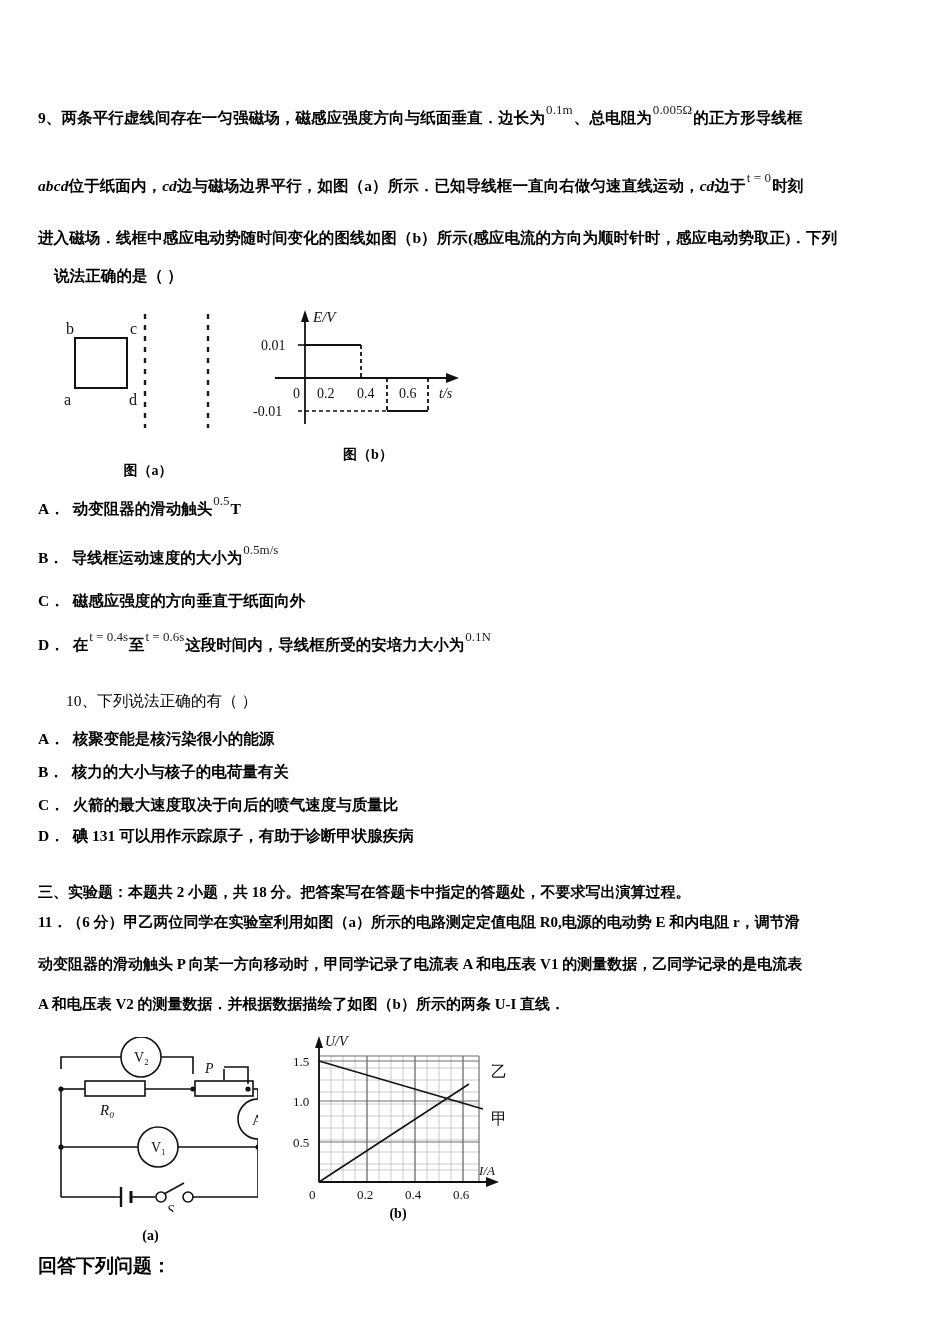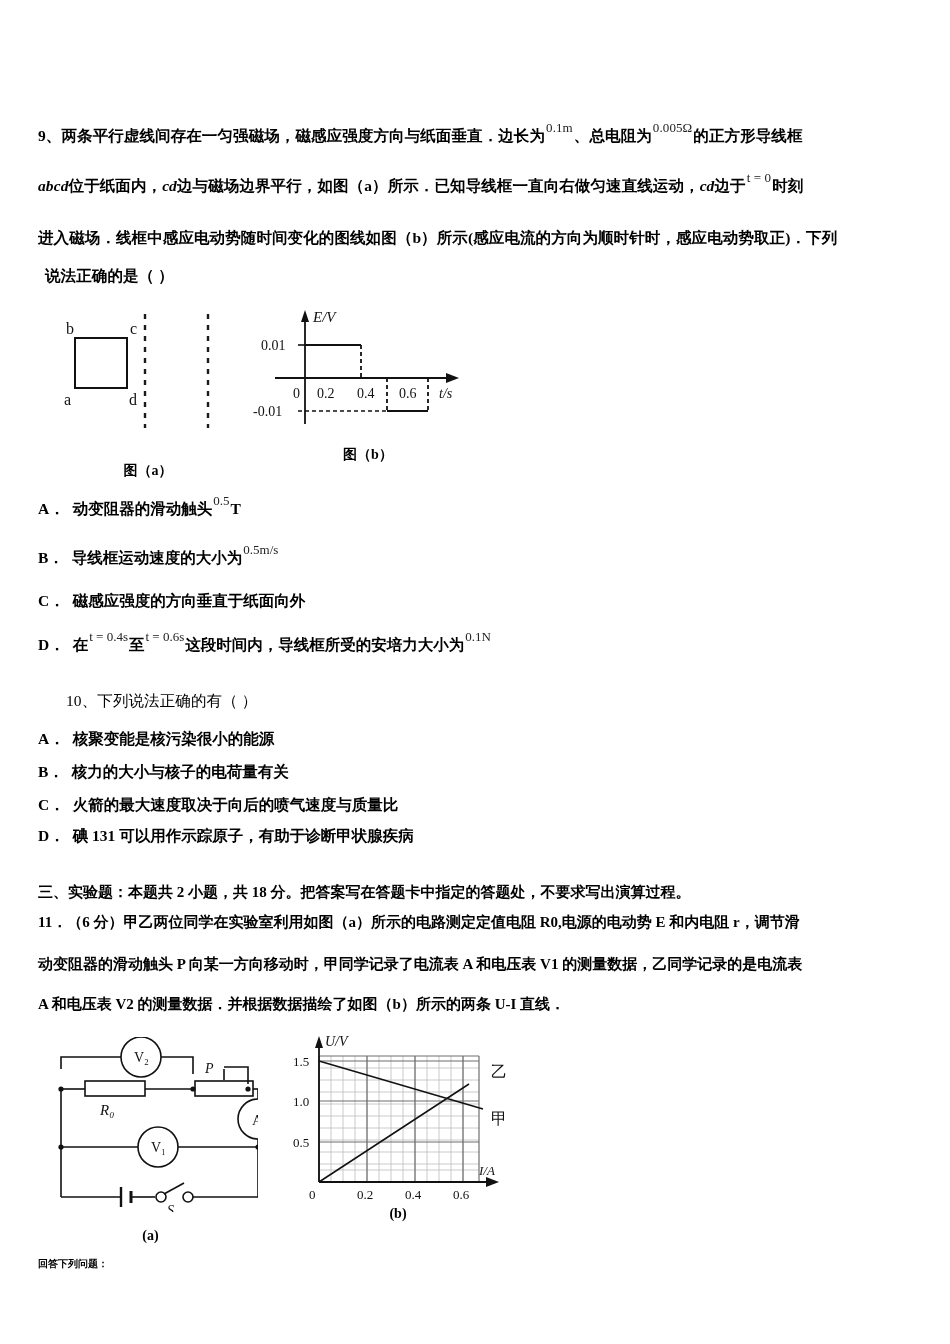--- a/index.html
+++ b/index.html
@@ -75,21 +75,21 @@
 
   .q11line {
     font-size: 15px;
     font-weight: bold;
     line-height: 1.0;
     white-space: nowrap;
   }
   .q11-row { position: relative; height: 40px; }
 
   .tailline {
-    font-size: 10px;
+    font-size: 19px;
     font-weight: bold;
   }
 
   
   .fig-area-9 {
     position: absolute;
     left: 0px;
     top: 0px;
     width: 880px;
     height: 160px;
@@ -118,37 +118,37 @@
 </style>
 </head>
 <body>
 
 <div class="page">
   <div class="content">
 
     <div>
 
       <div class="para-row">
-        <span class="qline" style="position:absolute; left:0; top:10px;margin-top:18px;">
+        <span class="qline" style="position:absolute; left:0; top:10px;">
           <span>9、两条平行虚线间存在一匀强磁场，磁感应强度方向与纸面垂直．边长为</span><span class="sup">0.1m</span><span>、总电阻为</span><span class="sup">0.005Ω</span><span>的正方形导线框</span>
         </span>
       </div>
 
       <div class="para-row">
         <span class="qline" style="position:absolute; left:0; top:16px;">
           <span class="ital">abcd</span><span>位于纸面内，</span><span class="ital">cd</span><span>边与磁场边界平行，如图（a）所示．已知导线框一直向右做匀速直线运动，</span><span class="ital">cd</span><span>边于</span><span class="sup">t = 0</span><span>时刻</span>
         </span>
       </div>
 
       <div class="para-row tight">
         <span class="qline" style="position:absolute; left:0; top:6px;">进入磁场．线框中感应电动势随时间变化的图线如图（b）所示(感应电流的方向为顺时针时，感应电动势取正)．下列</span>
       </div>
 
       <div class="para-row tight" style="height:40px;">
-        <span class="qline" style="position:absolute; left:7px; top:0px;text-align:center;">说法正确的是（ ）</span>
+        <span class="qline" style="position:absolute; left:16px; top:0px;text-align:center;">说法正确的是（ ）</span>
       </div>
 
       <div class="fig-area-9" style="position:relative; height:165px;">
 
         <div class="fig-a-9">
           <svg width="200" height="140" viewBox="0 0 200 140">
 
             <line x1="97" y1="6" x2="97" y2="120" stroke="#1a1a1a" stroke-width="2.4" stroke-dasharray="5,6"></line>
             <line x1="160" y1="6" x2="160" y2="120" stroke="#1a1a1a" stroke-width="2.4" stroke-dasharray="5,6"></line>
 

